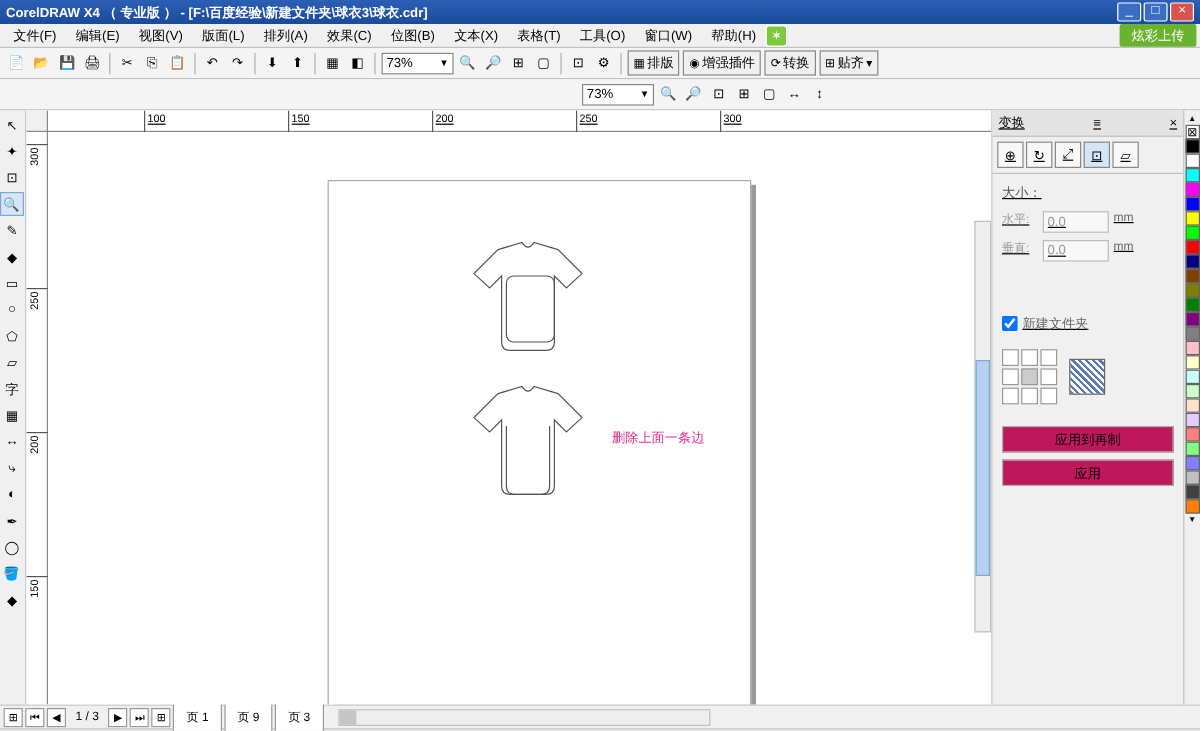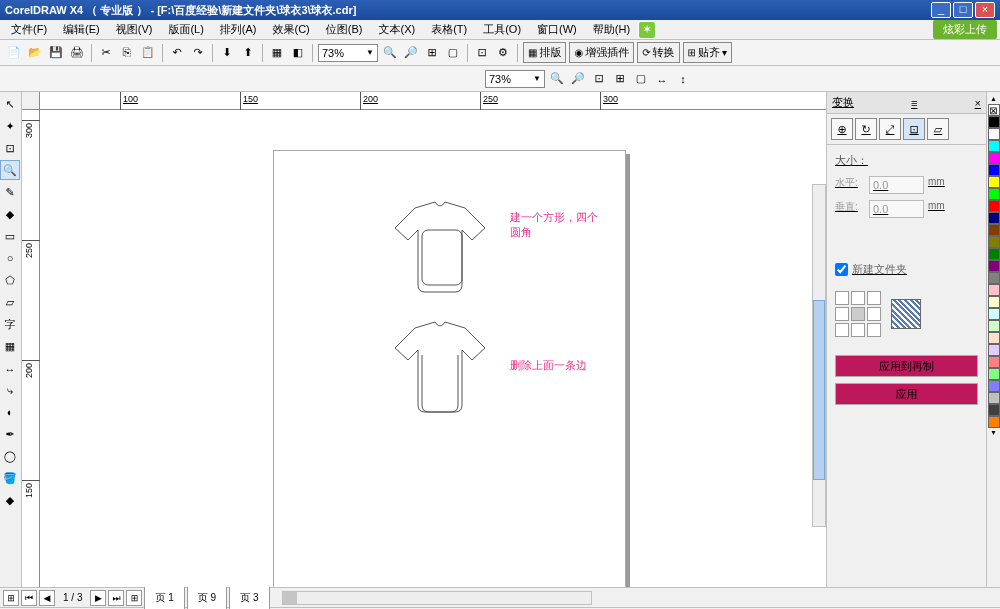--- a/index.html
+++ b/index.html
@@ -229,24 +229,20 @@
       <svg class="shirt-svg" style="left:350px;top:90px;width:100px;height:100px" viewBox="0 0 100 100">
         <path d="M 25 8 L 45 2 Q 50 10 55 2 L 75 8 L 95 28 L 82 40 L 72 30 L 72 85 Q 72 92 65 92 L 35 92 Q 28 92 28 85 L 28 30 L 18 40 L 5 28 Z" fill="none" stroke="#555" stroke-width="1"></path>
         <rect x="32" y="30" width="40" height="55" rx="6" fill="none" stroke="#555" stroke-width="1"></rect>
       </svg>
 
       <svg class="shirt-svg" style="left:350px;top:210px;width:100px;height:100px" viewBox="0 0 100 100">
         <path d="M 25 8 L 45 2 Q 50 10 55 2 L 75 8 L 95 28 L 82 40 L 72 30 L 72 85 Q 72 92 65 92 L 35 92 Q 28 92 28 85 L 28 30 L 18 40 L 5 28 Z" fill="none" stroke="#555" stroke-width="1"></path>
         <path d="M 32 35 L 32 85 Q 32 92 39 92 L 61 92 Q 68 92 68 85 L 68 35" fill="none" stroke="#555" stroke-width="1"></path>
       </svg>
 
-      <div class="annotation" style="left:470px;top:100px">
-        <div>建一个方形，四个</div>
-        <div>圆角</div>
-      </div>
       <div class="annotation" style="left:470px;top:245px">
         <span>删除上面一条边</span>
       </div>
     </div>
     <div class="v-scroll">
       <div class="thumb"></div>
     </div>
   </div>
 
   <div class="right-panel">

